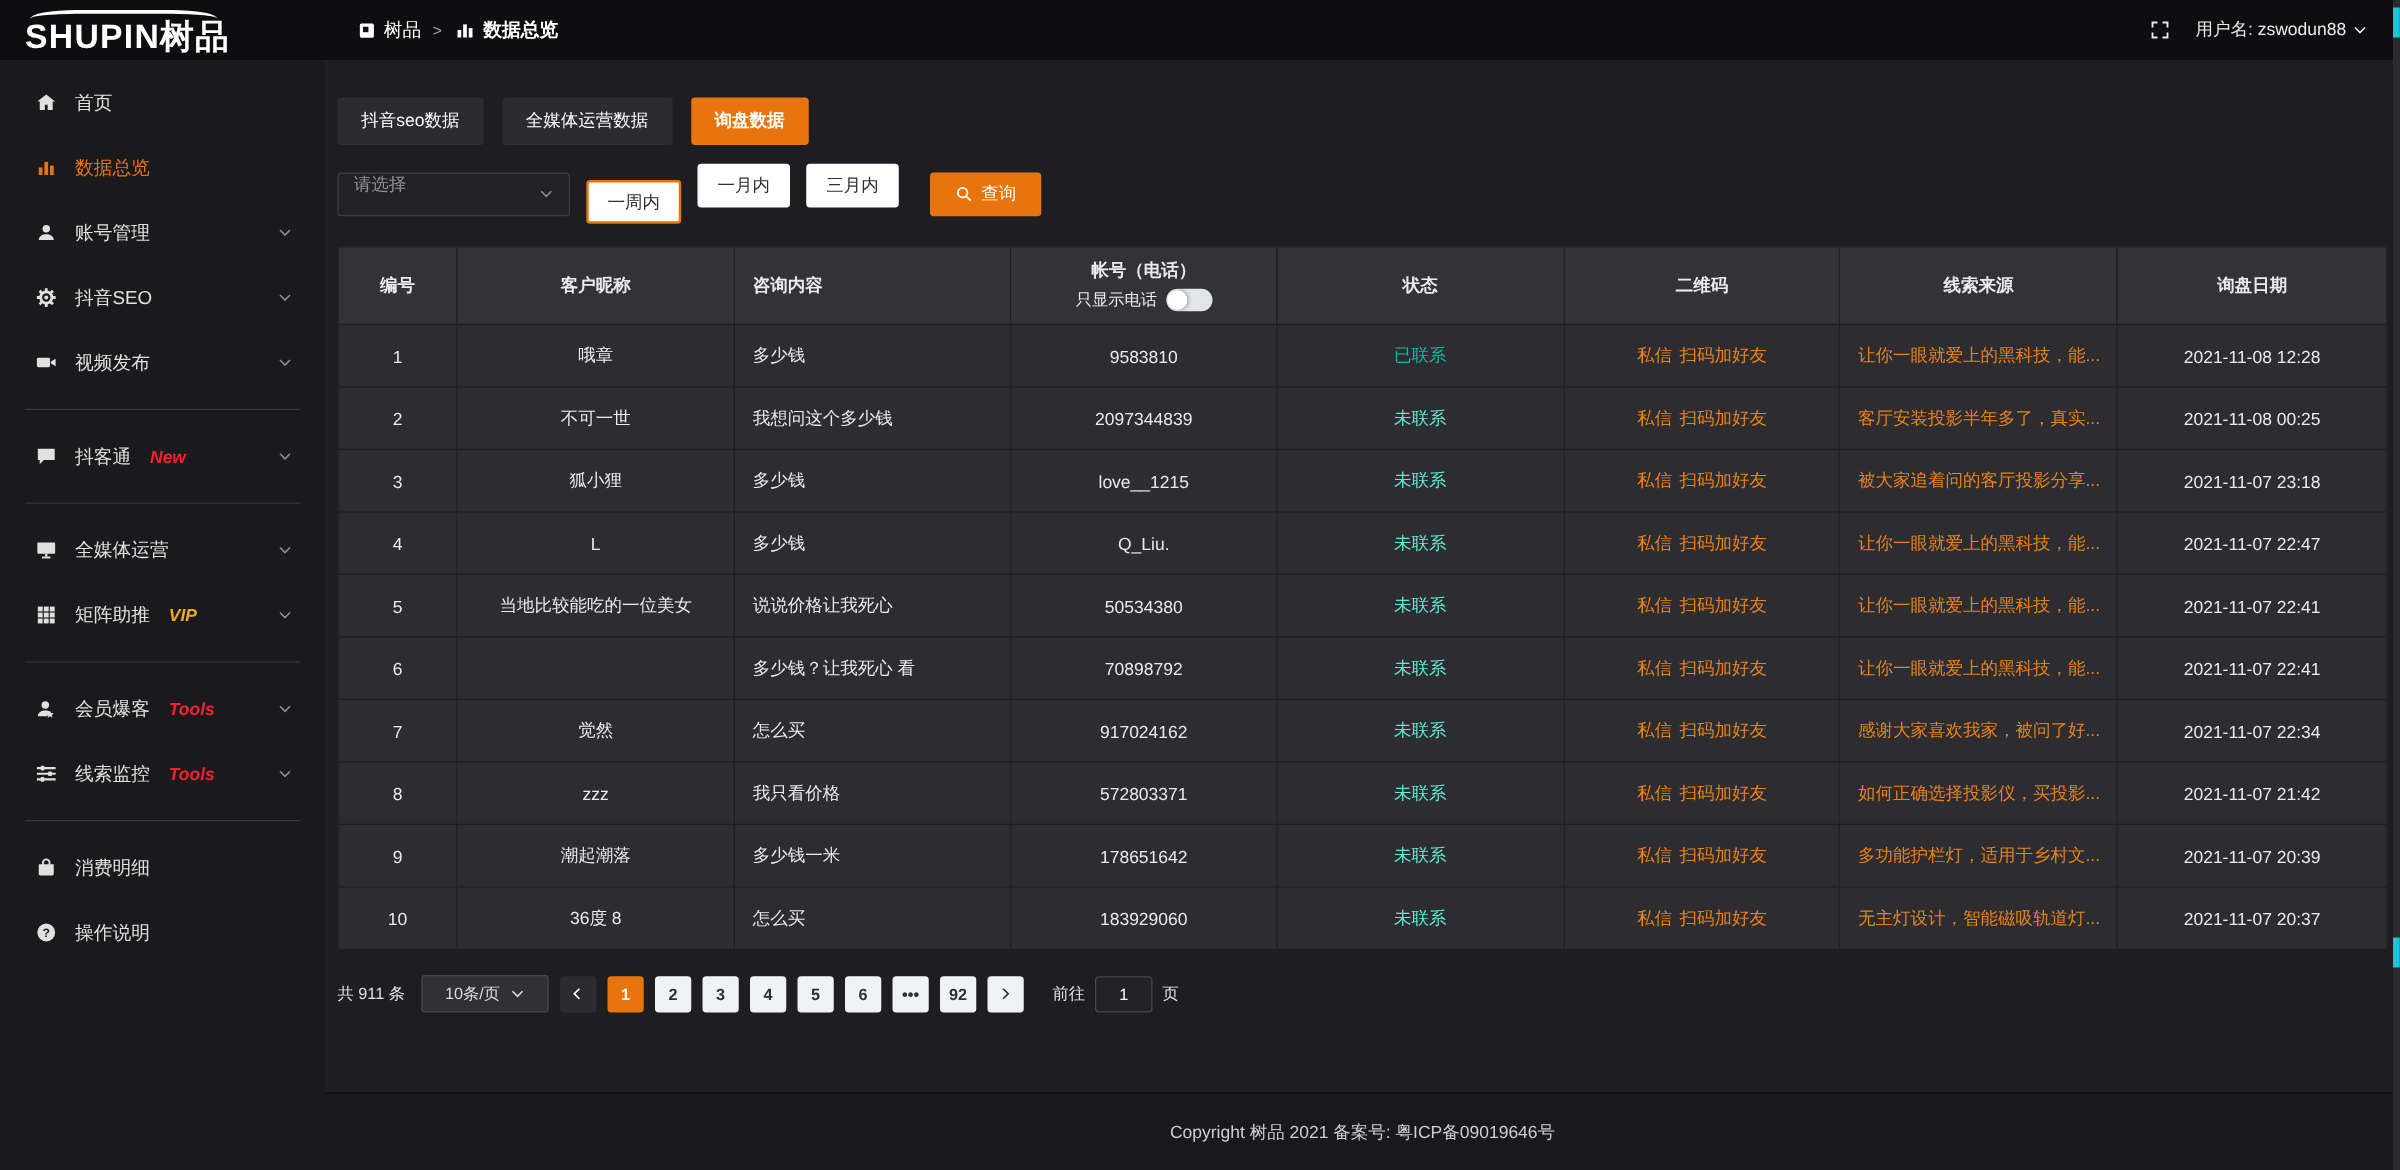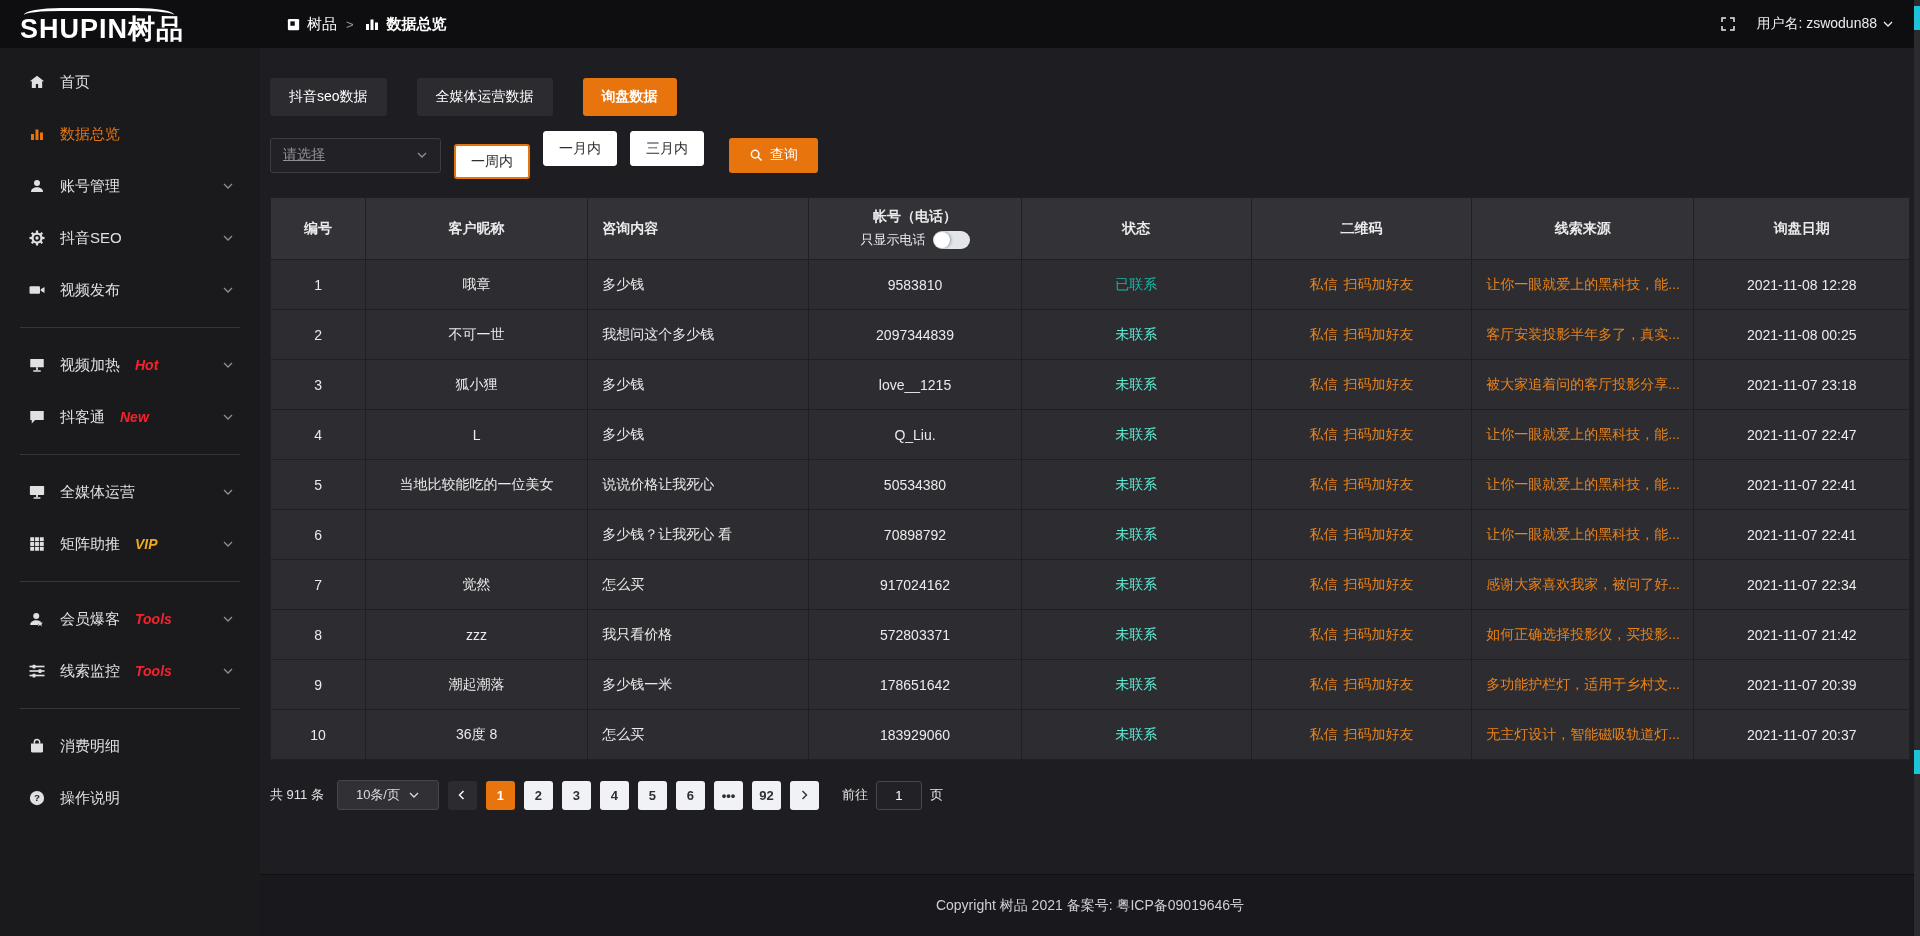--- a/index.html
+++ b/index.html
@@ -27,26 +27,26 @@
   .side-label { margin-left:13px; }
   .side-badge { margin-left:15px; font-style:italic; font-weight:bold; font-size:14px; }
   .side-item .chev { margin-left:auto; color:#8c8c92; }
   .side-item.active { color:#e8740e; }
   .side-divider { height:1px; background:#35353a; margin:11px 20px 11px 20px; }
 
   
   .content { grid-row:2; grid-column:2; display:flex; flex-direction:column; background:#1e1e22; }
   .main { flex:1; padding:30px 10px 0 10px; }
 
-  .tabs { display:flex; gap:30px; }
+  .tabs { display:flex; gap:15px; }
   .tab { height:38px; padding:0 19px; display:flex; align-items:center; background:#2c2c30; color:#fff; font-size:14px; border-radius:3px; cursor:pointer; }
   .tab.active { background:#e8740e; font-weight:bold; }
 
   .filters { margin-top:15px; display:flex; align-items:center; gap:13px; }
-  .select { width:171px; height:35px; background:#222226; border:1px solid #3c3c42; border-radius:3px; display:flex; align-items:center; padding:0 12px; color:#8f9094; font-size:14px; cursor:pointer;text-decoration:underline; }
+  .select { width:186px; height:35px; background:#222226; border:1px solid #3c3c42; border-radius:3px; display:flex; padding:0 12px; color:#8f9094; font-size:14px; cursor:pointer; }
   .select .chev { margin-left:auto; color:#8f9094; }
   .range-btn { height:35px; padding:0 15px; background:#fff; color:#2f2f33; border:1px solid #fff; border-radius:3px; font-size:14px; display:flex; align-items:center; cursor:pointer; }
   .range-btn.active { border:2px solid #e8740e;margin-top:13px; }
   .search-btn { margin-left:12px; height:35px; padding:0 20px; background:#e8740e; color:#fff; border:none; border-radius:3px; font-size:14px; display:flex; align-items:center; gap:7px; cursor:pointer; }
 
   
   table.grid { width:100%; margin-top:18px; border-collapse:collapse; background:#2d2d31; table-layout:fixed; }
   .grid th, .grid td { border:1px solid #202024; font-size:14px; color:#ebebed; text-align:center; padding:0 14px; overflow:hidden; white-space:nowrap; }
   .grid th { height:62px; background:#323237; font-weight:bold; }
   .grid td { height:50px; }
@@ -197,36 +197,20 @@
             </svg>
           </span>
           <span class="side-label">视频发布</span>
           <span class="icon chev">
             <svg width="12" height="12" viewBox="0 0 24 24">
               <path d="M4 8l8 8 8-8" fill="none" stroke="currentColor" stroke-width="2.6"></path>
             </svg>
           </span>
         </div>
         <div class="side-divider"></div>
-        <div class="side-item">
-          <span class="icon">
-            <svg width="18" height="18" viewBox="0 0 24 24">
-              <rect x="3" y="4" width="18" height="11" fill="currentColor"></rect>
-              <rect x="10.8" y="15" width="2.4" height="4" fill="currentColor"></rect>
-              <rect x="7" y="19" width="10" height="2" fill="currentColor"></rect>
-            </svg>
-          </span>
-          <span class="side-label">视频加热</span>
-          <span class="side-badge" style="color: rgb(245, 34, 45);">Hot</span>
-          <span class="icon chev">
-            <svg width="12" height="12" viewBox="0 0 24 24">
-              <path d="M4 8l8 8 8-8" fill="none" stroke="currentColor" stroke-width="2.6"></path>
-            </svg>
-          </span>
-        </div>
         <div class="side-item">
           <span class="icon">
             <svg width="18" height="18" viewBox="0 0 24 24">
               <path d="M3 4h18v12H9.5L5 20.5V16H3z" fill="currentColor"></path>
             </svg>
           </span>
           <span class="side-label">抖客通</span>
           <span class="side-badge" style="color: rgb(245, 34, 45);">New</span>
           <span class="icon chev">
             <svg width="12" height="12" viewBox="0 0 24 24">

